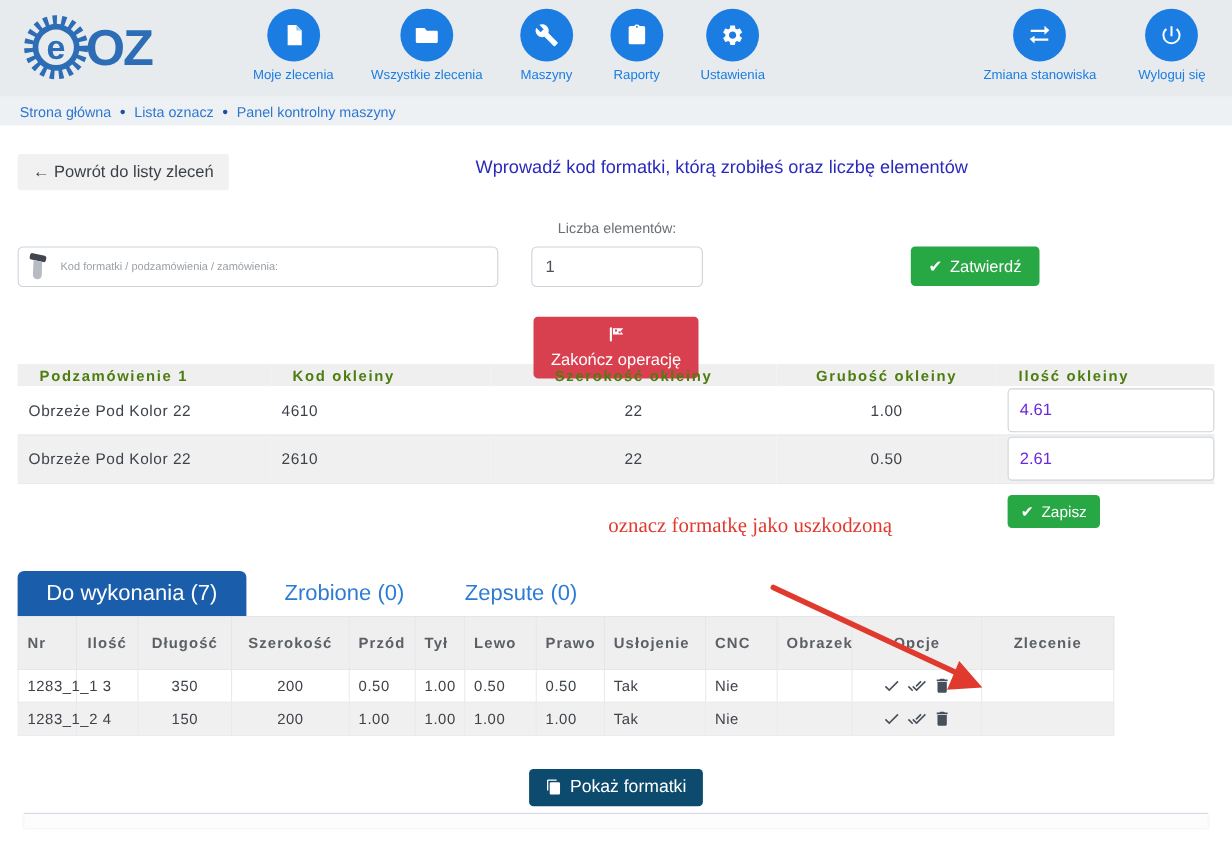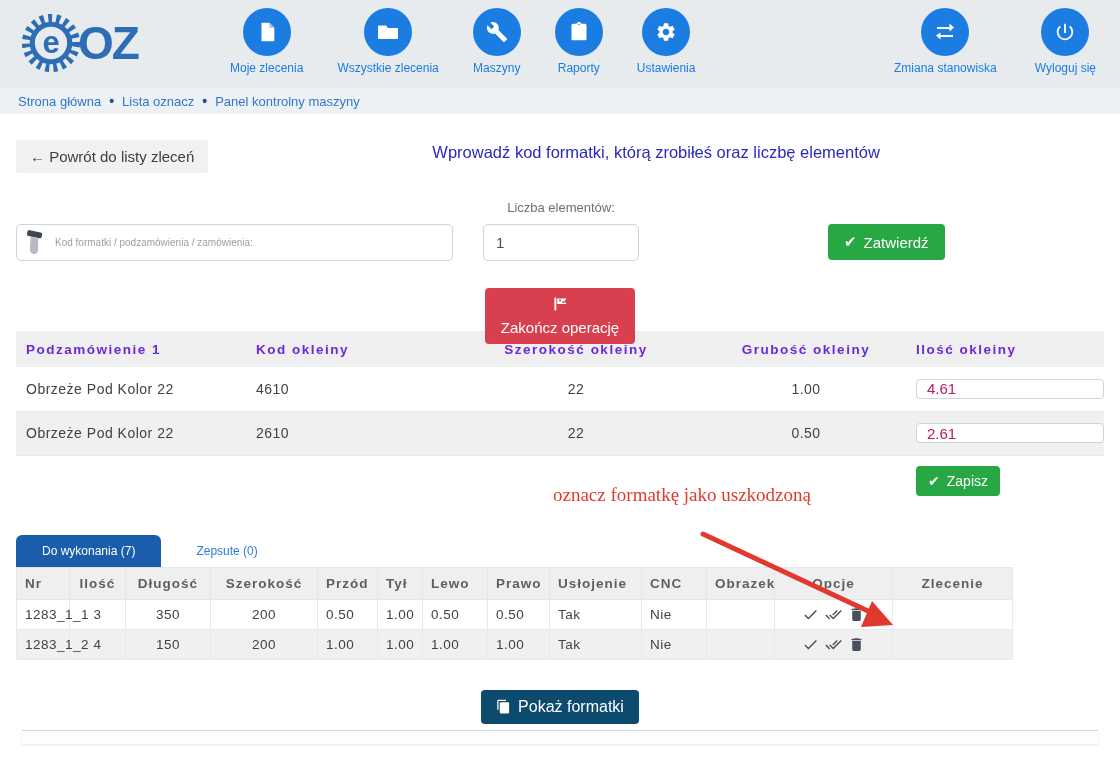--- a/index.html
+++ b/index.html
@@ -44,45 +44,45 @@
     padding: 0 12px; font-size: 15px; color: #495057; font-family: "Liberation Sans", sans-serif; }
   .btn { border: none; border-radius: 4px; cursor: pointer; color: #fff; display: inline-flex;
     align-items: center; gap: 7px; font-family: "Liberation Sans", sans-serif; }
   .btn-green { background: #28a745; font-size: 15px; padding: 9px 16px; }
   .submit-btn { margin-left: 189px; margin-bottom: 1px; }
   .finish-row { text-align: center; margin-top: 27px; height: 35px; }
   .btn-red { background: #d9404f; font-size: 15px; padding: 8px 16px; flex-direction: column; }
 
   
   .tbl1 { width: 1088px; border-collapse: collapse; table-layout: fixed; margin-top: 8px; }
-  .tbl1 th { background: #efefef; font-size: 13.5px; font-weight: bold; color: #6d28d9;
-    letter-spacing: 1.5px; height: 36px; padding: 0 10px; }
+  .tbl1 th { background: #efefef; font-size: 13.5px; font-weight: bold; color: #4d7c0f;
+    letter-spacing: 1.5px; height: 20px; padding: 0 20px; }
   .tbl1 th.l, .tbl1 td.l { text-align: left; }
   .tbl1 th.c, .tbl1 td.c { text-align: center; }
   .tbl1 td { height: 44px; font-size: 14px; color: #3e434a; letter-spacing: 0.5px;
     padding: 0 10px; border-bottom: 1px solid #e8eaed; }
   .tbl1 tr.stripe td { background: #f0f0f0; }
-  .qty-cell input { width: 188px; height: 20px; border: 1px solid #ced4da; border-radius: 4px;
-    padding: 0 10px; font-size: 15px; color: #be185d; font-family: "Liberation Sans", sans-serif; }
+  .qty-cell input { width: 188px; height: 40px; border: 1px solid #ced4da; border-radius: 4px;
+    padding: 0 10px; font-size: 15px; color: #6d28d9; font-family: "Liberation Sans", sans-serif; }
 
   .save-row { position: relative; height: 46px; margin-top: 4px; }
   .save-btn { position: absolute; right: 104px; top: 6px; font-size: 14px; padding: 7px 12px; }
   .annotation { position: absolute; left: 537px; top: 24px; color: #e03a2f;
     font-family: "Liberation Serif", serif; font-size: 19px; white-space: nowrap; }
 
   
   .tabs-row { display: flex; margin-top: 29px; align-items: flex-end; }
-  .tab { font-size: 12px; cursor: pointer; }
+  .tab { font-size: 20px; cursor: pointer; }
   .tab.active { background: #1a5dab; color: #fff; padding: 9px 26px; border-radius: 6px 6px 0 0; }
   .tab.plain { color: #2c7bd4; padding: 9px 20px; margin-left: 15px; }
 
   
   .tbl2 { width: 996px; border-collapse: collapse; table-layout: fixed; border: 1px solid #e8eaed; }
   .tbl2 th { background: #efefef; font-size: 13.5px; font-weight: bold; color: #5c6066;
-    letter-spacing: 1px; height: 32px; padding: 0 8px; text-align: left; border: 1px solid #e4e6e9; }
+    letter-spacing: 1px; height: 48px; padding: 0 8px; text-align: left; border: 1px solid #e4e6e9; }
   .tbl2 td { height: 30px; font-size: 13.5px; color: #3e434a; letter-spacing: 0.5px;
     padding: 0 8px; border: 1px solid #e8eaed; }
   .tbl2 th.c, .tbl2 td.c { text-align: center; }
   .tbl2 tr.stripe td { background: #f0f0f0; }
   .opt-icons { display: flex; align-items: center; justify-content: center; gap: 5px; }
   .opt-icons svg { cursor: pointer; }
 
   
   .show-row { text-align: center; margin-top: 30px; height: 34px; }
   .btn-teal { background: #0c4a6e; font-size: 16px; padding: 8px 15px; }
@@ -259,20 +259,21 @@
   <div class="save-row">
     <button class="btn btn-green save-btn">
       <span>✔</span>
       <span>Zapisz</span>
     </button>
     <span class="annotation">oznacz formatkę jako uszkodzoną</span>
   </div>
 
   <div class="tabs-row">
     <div class="tab active">Do wykonania (7)</div>
+    <div class="tab plain">Zrobione (0)</div>
     <div class="tab plain">Zepsute (0)</div>
   </div>
 
   <table class="tbl2">
     <colgroup>
       <col style="width:53px">
         <col style="width:56px">
         <col style="width:85px">
         <col style="width:107px">
       <col style="width:60px">

